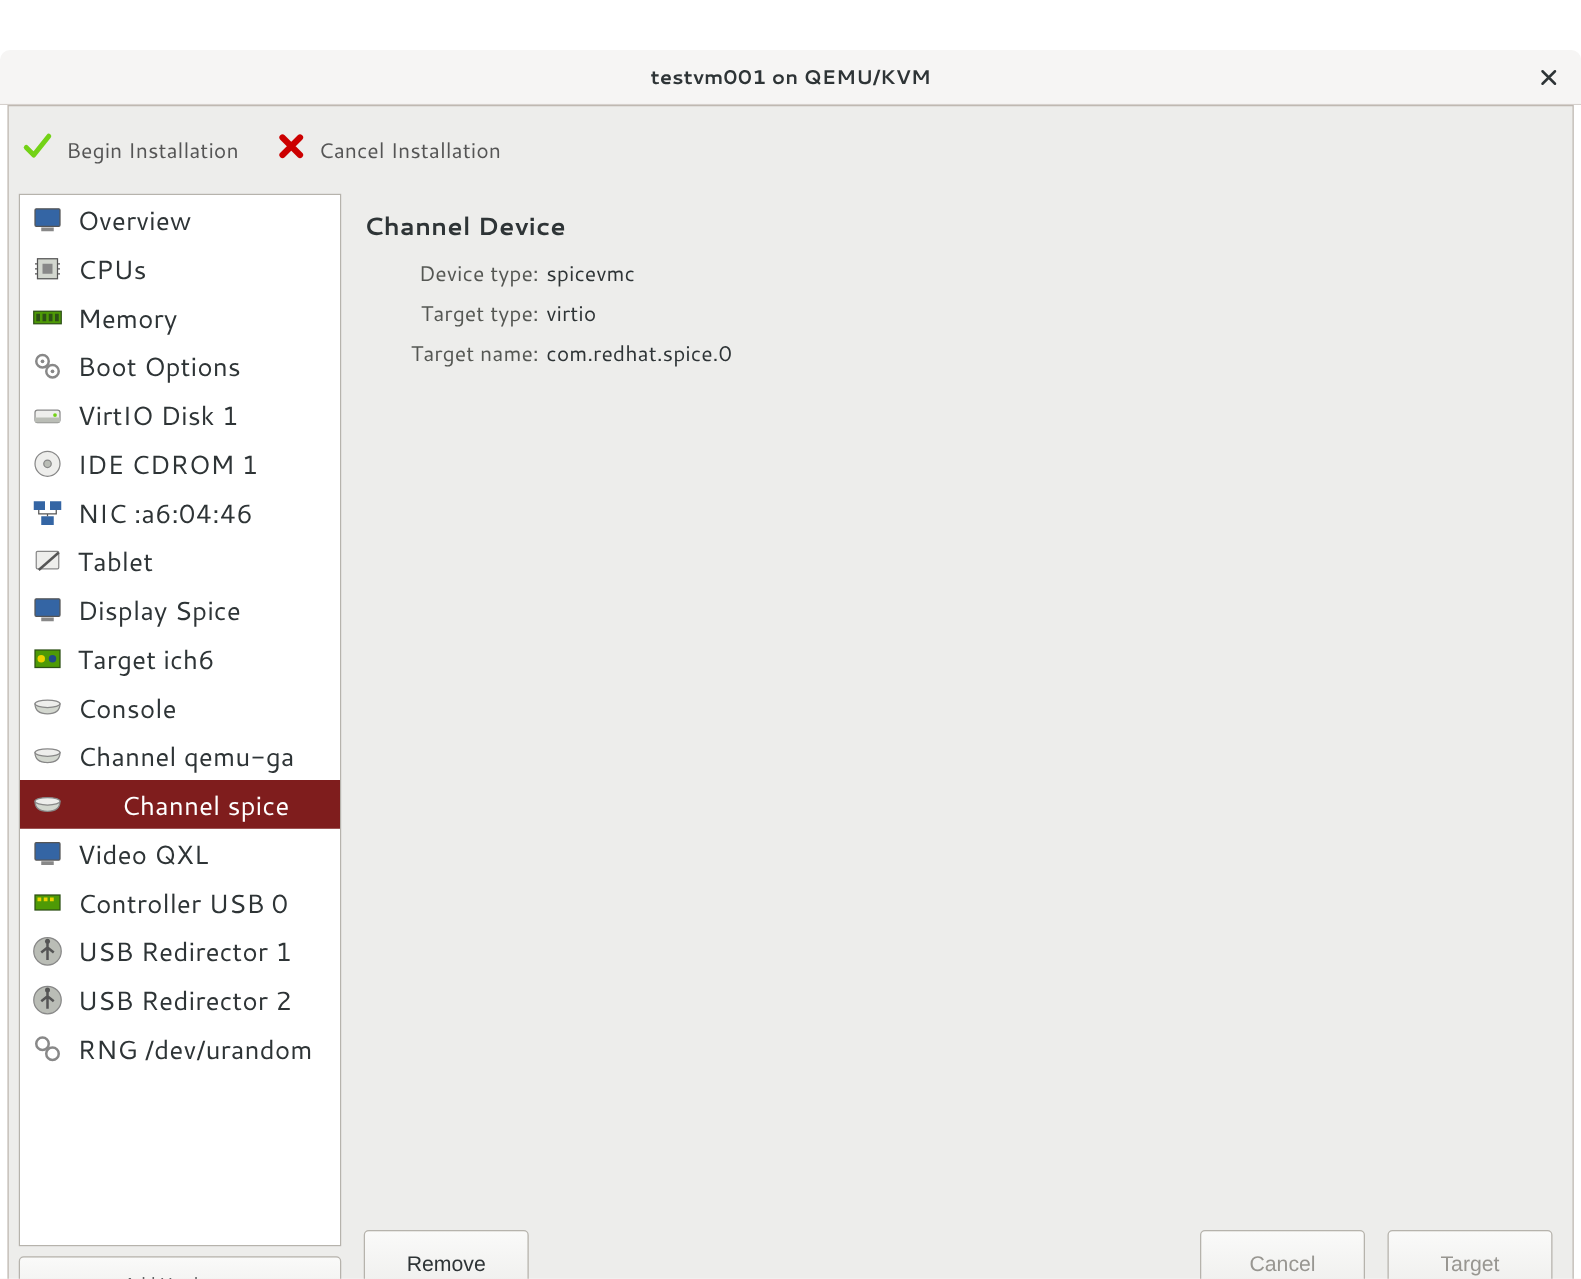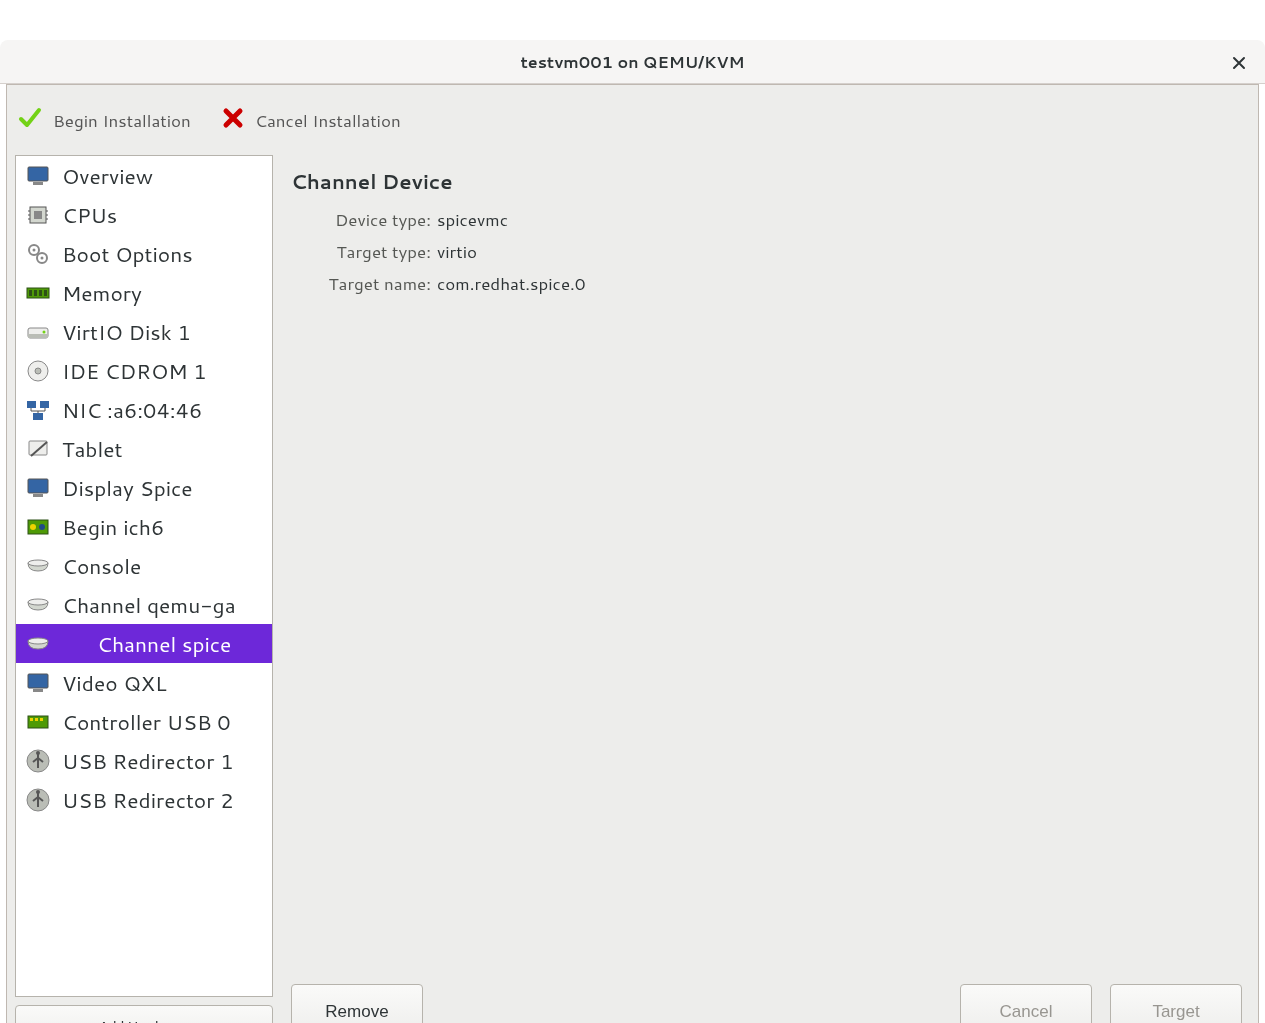--- a/index.html
+++ b/index.html
@@ -80,21 +80,21 @@
     display: flex;
     align-items: center;
     gap: 10px;
     padding: 4px 8px;
     height: 39px;
     font-size: 21px;
     color: #2e3436;
     cursor: pointer;
   }
   .sidebar .item.selected {
-    background: #6d28d9;
+    background: #7f1d1d;
     color: #ffffff;
     gap: 45px;
   }
   .sidebar .icon {
     width: 28px;
     height: 28px;
     flex-shrink: 0;
     display: flex;
     align-items: center;
     justify-content: center;
@@ -209,45 +209,45 @@
                 <line x1="21" y1="13" x2="23" y2="13" stroke="#555"></line>
                 <line x1="21" y1="17" x2="23" y2="17" stroke="#555"></line>
               </svg>
             </span>
           <span>CPUs</span>
         </div>
 
         <div class="item">
           <span class="icon">
               <svg width="26" height="26" viewBox="0 0 26 26">
-                <circle cx="9" cy="9" r="5" fill="none" stroke="#888" stroke-width="2"></circle>
-                <circle cx="17" cy="17" r="5" fill="none" stroke="#888" stroke-width="2"></circle>
-                <circle cx="9" cy="9" r="1.5" fill="#888"></circle>
-                <circle cx="17" cy="17" r="1.5" fill="#888"></circle>
-              </svg>
-            </span>
-          <span>Boot Options</span>
-        </div>
-
-        <div class="item">
-          <span class="icon">
-              <svg width="26" height="26" viewBox="0 0 26 26">
                 <rect x="2" y="8" width="22" height="10" fill="#4e9a06" stroke="#2d5016"></rect>
                 <rect x="4" y="10" width="3" height="6" fill="#2d5016"></rect>
                 <rect x="9" y="10" width="3" height="6" fill="#2d5016"></rect>
                 <rect x="14" y="10" width="3" height="6" fill="#2d5016"></rect>
                 <rect x="19" y="10" width="3" height="6" fill="#2d5016"></rect>
               </svg>
             </span>
           <span>Memory</span>
         </div>
 
         <div class="item">
           <span class="icon">
               <svg width="26" height="26" viewBox="0 0 26 26">
+                <circle cx="9" cy="9" r="5" fill="none" stroke="#888" stroke-width="2"></circle>
+                <circle cx="17" cy="17" r="5" fill="none" stroke="#888" stroke-width="2"></circle>
+                <circle cx="9" cy="9" r="1.5" fill="#888"></circle>
+                <circle cx="17" cy="17" r="1.5" fill="#888"></circle>
+              </svg>
+            </span>
+          <span>Boot Options</span>
+        </div>
+
+        <div class="item">
+          <span class="icon">
+              <svg width="26" height="26" viewBox="0 0 26 26">
                 <rect x="3" y="9" width="20" height="10" rx="2" fill="#eeeeec" stroke="#888"></rect>
                 <rect x="3" y="15" width="20" height="4" fill="#babdb6"></rect>
                 <circle cx="19" cy="13" r="1.5" fill="#73d216"></circle>
               </svg>
             </span>
           <span>VirtIO Disk 1</span>
         </div>
 
         <div class="item">
           <span class="icon">
@@ -292,21 +292,21 @@
         </div>
 
         <div class="item">
           <span class="icon">
               <svg width="26" height="26" viewBox="0 0 26 26">
                 <rect x="3" y="6" width="20" height="14" fill="#4e9a06" stroke="#2d5016"></rect>
                 <circle cx="8" cy="13" r="3" fill="#edd400"></circle>
                 <circle cx="17" cy="13" r="3" fill="#204a87"></circle>
               </svg>
             </span>
-          <span>Begin ich6</span>
+          <span>Target ich6</span>
         </div>
 
         <div class="item">
           <span class="icon">
               <svg width="26" height="26" viewBox="0 0 26 26">
                 <path d="M3 10 Q3 18 13 18 Q23 18 23 10 Z" fill="#d3d7cf" stroke="#888"></path>
                 <ellipse cx="13" cy="10" rx="10" ry="3" fill="#eeeeec" stroke="#888"></ellipse>
               </svg>
             </span>
           <span>Console</span>
@@ -369,20 +369,29 @@
           <span class="icon">
               <svg width="26" height="26" viewBox="0 0 26 26">
                 <circle cx="13" cy="13" r="11" fill="#babdb6" stroke="#888"></circle>
                 <path d="M13 5 V20 M13 10 L8 14 M13 10 L18 14" stroke="#555" stroke-width="2" fill="none"></path>
                 <circle cx="13" cy="5" r="2" fill="#555"></circle>
               </svg>
             </span>
           <span>USB Redirector 2</span>
         </div>
 
+        <div class="item">
+          <span class="icon">
+              <svg width="26" height="26" viewBox="0 0 26 26">
+                <circle cx="9" cy="9" r="5" fill="none" stroke="#888" stroke-width="2"></circle>
+                <circle cx="17" cy="17" r="5" fill="none" stroke="#888" stroke-width="2"></circle>
+              </svg>
+            </span>
+          <span>RNG /dev/urandom</span>
+        </div>
 
       </div>
       <button class="add-hw-btn">Add Hardware</button>
     </div>
 
     <div class="detail-col">
       <div class="detail-body">
         <div class="section-title">Channel Device</div>
         <div class="prop-row">
           <div class="label">Device type:</div>

